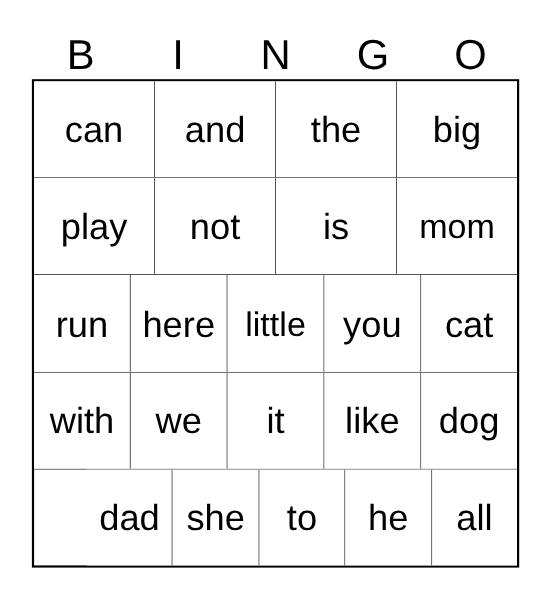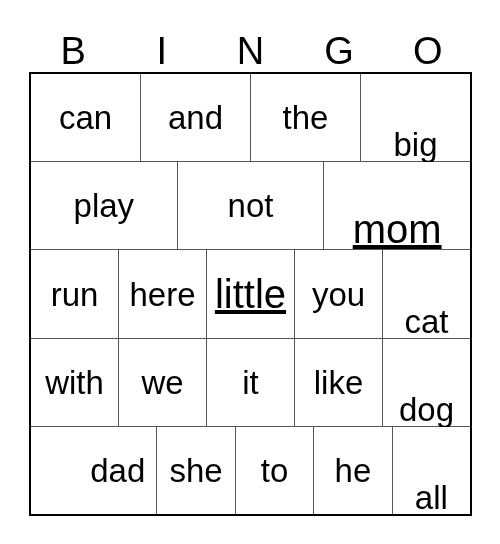--- a/index.html
+++ b/index.html
@@ -73,37 +73,35 @@
     border-right: 1px solid #555555;
     display: flex;
     align-items: center;
     justify-content: center;
     box-sizing: border-box;
     background: #ffffff;
   }
 
   .bingo-cell:last-child {
     border-right: none;
-    align-items: flex-end;
   }
 
   .cell-text {
     font-size: 33px;
     line-height: 1;
     font-weight: 400;
     color: #000000;
     white-space: nowrap;
     text-align: center;
     transform-origin: center center;
   }
 
   
   .cell-text.long {
-    font-size: 40px;
-    text-decoration: underline;
+    font-size: 31px;
   }
 </style>
 </head>
 <body>
 
 <div id="bingo-card">
 
   <div id="bingo-header">
     <div class="header-cell">B</div>
     <div class="header-cell">I</div>
@@ -130,20 +128,23 @@
     </div>
 
     <div class="bingo-row">
       <div class="bingo-cell">
           <span class="cell-text">play</span>
         </div>
       <div class="bingo-cell">
           <span class="cell-text">not</span>
         </div>
       <div class="bingo-cell">
+          <span class="cell-text">is</span>
+        </div>
+      <div class="bingo-cell">
           <span class="cell-text long">mom</span>
         </div>
     </div>
 
     <div class="bingo-row">
       <div class="bingo-cell">
           <span class="cell-text">run</span>
         </div>
       <div class="bingo-cell">
           <span class="cell-text">here</span>

